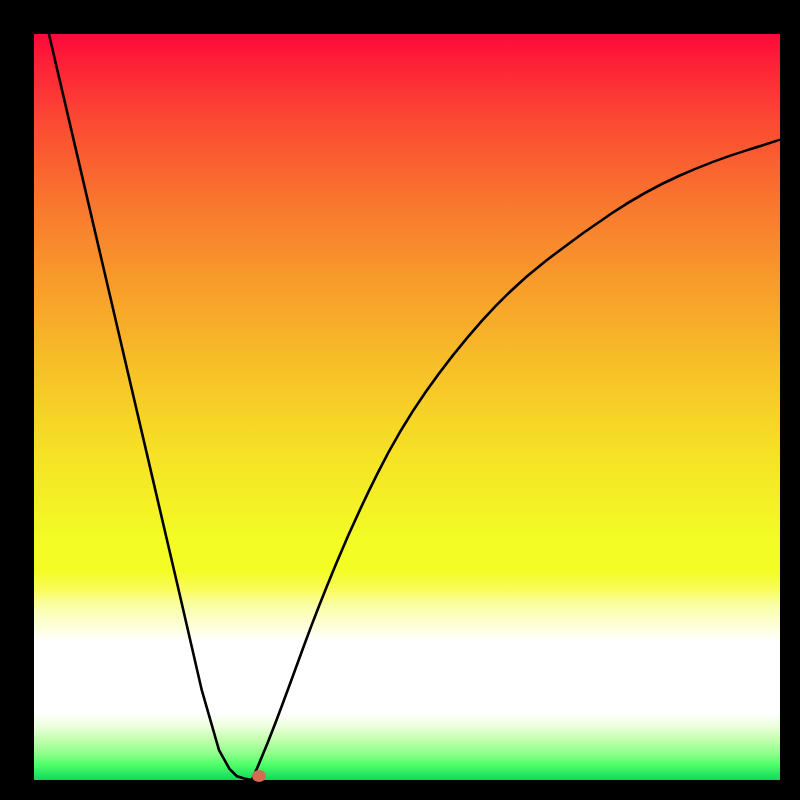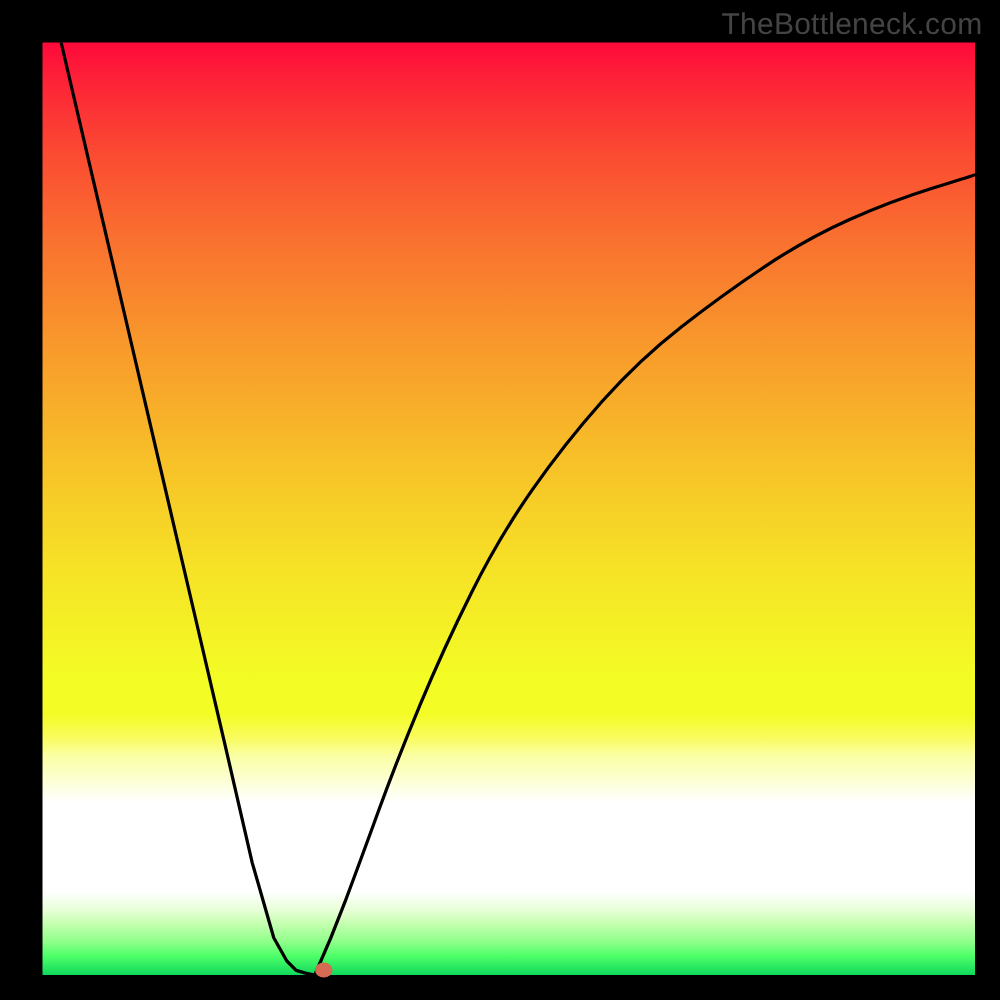--- a/index.html
+++ b/index.html
@@ -73,21 +73,20 @@
     background: #d46b52;
     border-radius: 50%;
     transform: translate(-50%, -50%);
     z-index: 5;
   }
 </style>
 </head>
 <body>
 
 <div class="frame">
-  <div class="watermark">TheBottleneck.com</div>
   <div class="plot-area">
     <svg class="curve" viewBox="0 0 746 746" preserveAspectRatio="none">
       <path fill="none" stroke="#000" stroke-width="2.6" stroke-linecap="round" stroke-linejoin="round" d="M 14.92 0.00 L 41.03 111.90 L 67.14 223.80 L 93.25 335.70 L 119.36 447.60 L 145.47 559.50 L 167.85 656.48 L 185.01 716.16 L 195.45 734.81 L 202.91 742.27 L 210.37 744.51 L 217.83 746.00"></path>
       <path fill="none" stroke="#000" stroke-width="2.6" stroke-linecap="round" stroke-linejoin="round" d="M 217.83 746.00 Q 231.26 716.16 242.45 686.32 Q 253.64 656.48 268.56 615.45 Q 283.48 574.42 302.13 529.66 Q 320.78 484.90 343.16 440.14 Q 365.54 395.38 391.65 358.08 Q 417.76 320.78 447.60 287.21 Q 477.44 253.64 511.01 227.53 Q 544.58 201.42 578.15 179.04 Q 611.72 156.66 645.29 141.74 Q 678.86 126.82 712.43 116.38 T 746.00 105.93"></path>
     </svg>
     <div class="marker" style="left: 225.292px; top: 742.27px; background: rgb(212, 107, 82);"></div>
   </div>
 </div>
 
 </body></html>

